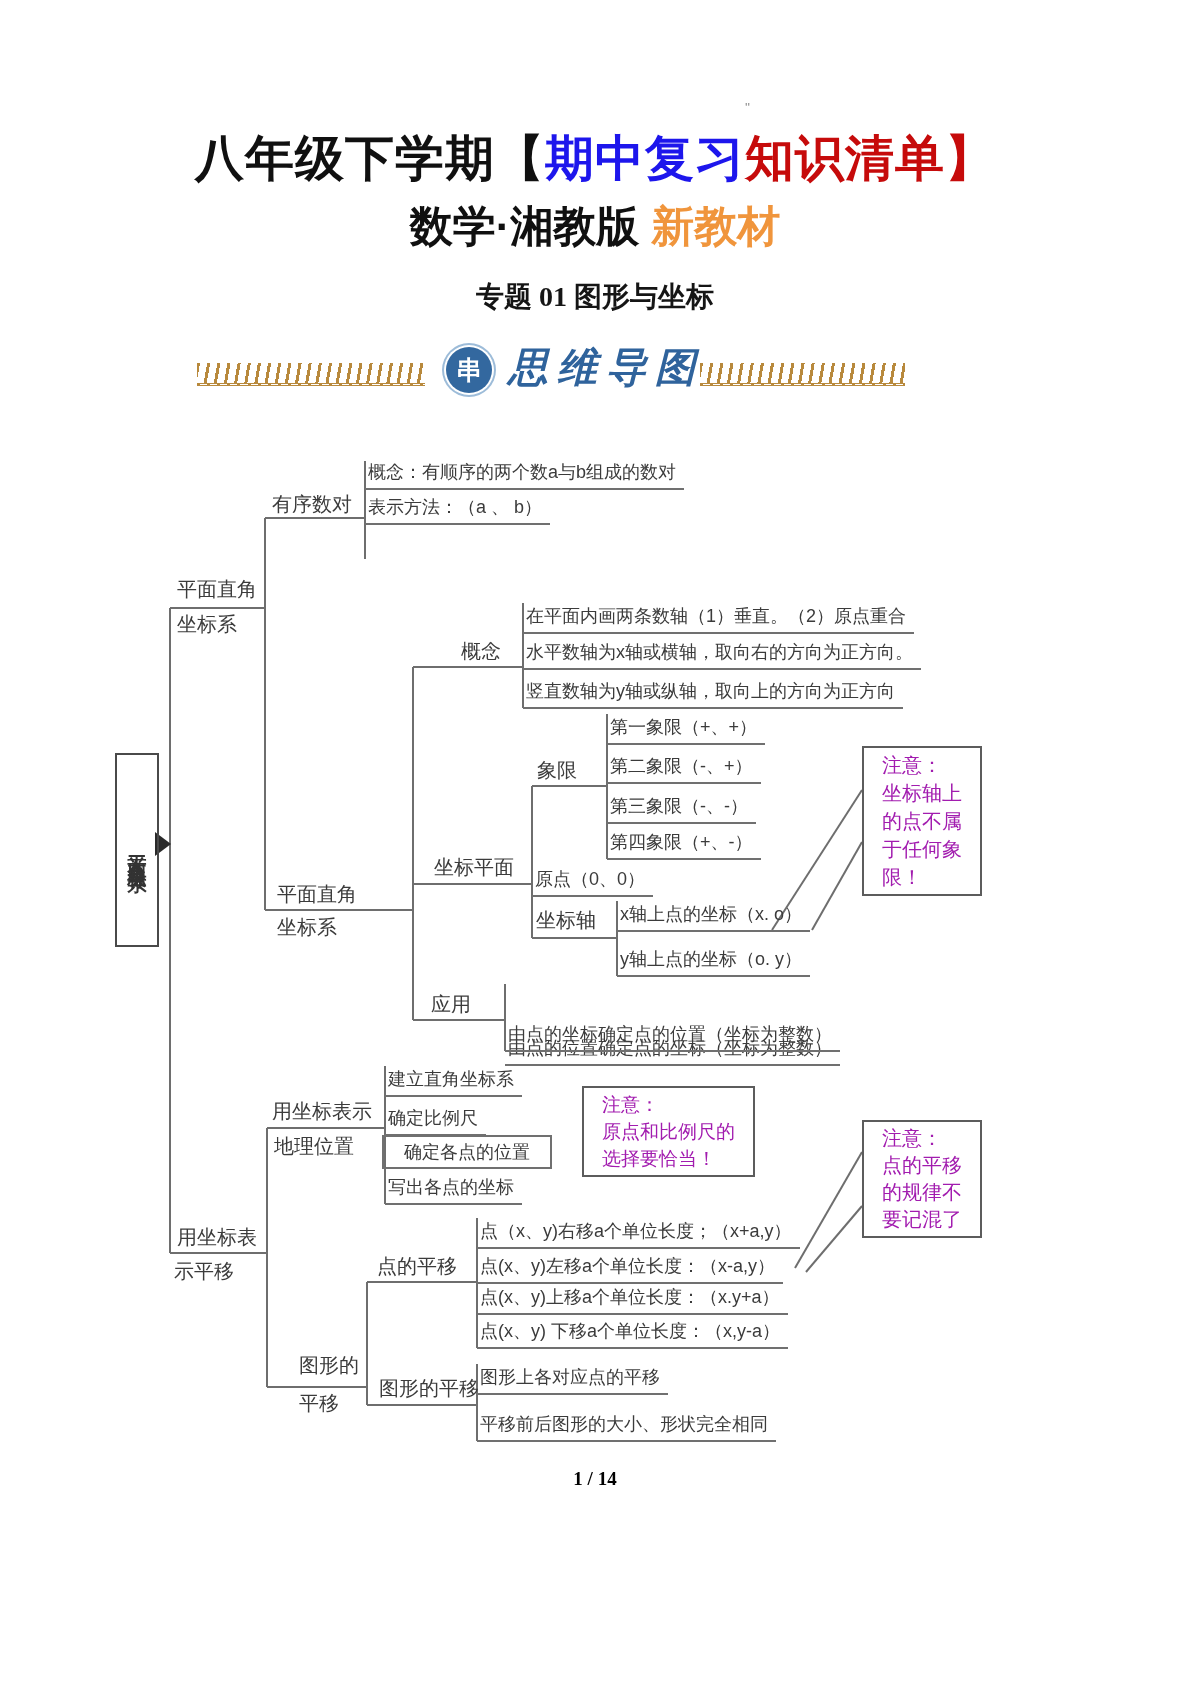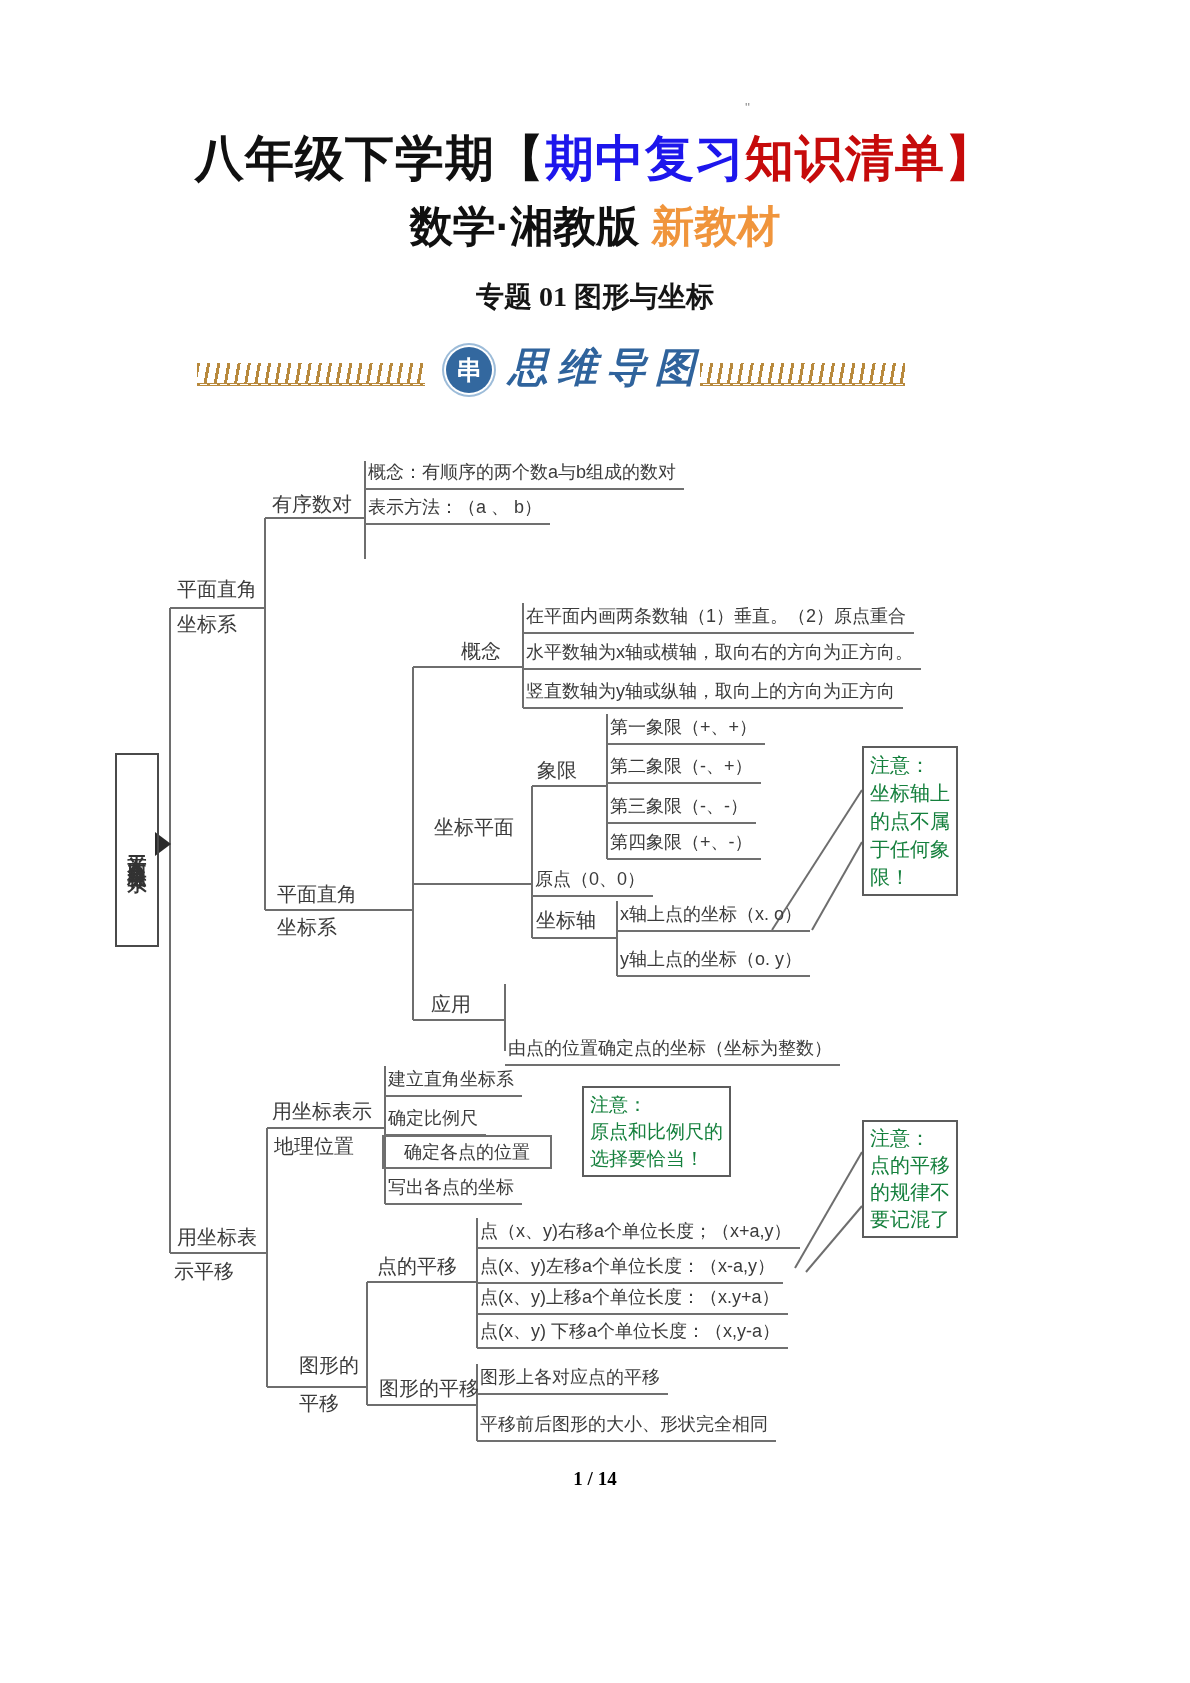--- a/index.html
+++ b/index.html
@@ -27,21 +27,21 @@
          text-align:center;box-shadow:0 0 0 2px #fff,0 0 0 4px #9dbcd9;}
   .banner-title{position:absolute;left:508px;top:340px;font-family:"Liberation Serif",serif;
          font-style:italic;font-weight:900;font-size:40px;color:#2f639c;letter-spacing:9px;white-space:nowrap;}
   
   .overlay{position:absolute;left:0;top:0;}
   .leaf{position:absolute;font-size:18px;line-height:26px;color:#3b3b3b;
         border-bottom:2px solid #707070;padding:0 8px 3px 3px;white-space:nowrap;}
   .leafbox{position:absolute;font-size:18px;line-height:26px;color:#3b3b3b;
         border:2px solid #707070;padding:2px 20px;white-space:nowrap;}
   .nl{position:absolute;font-size:20px;line-height:26px;color:#3b3b3b;white-space:nowrap;}
-  .note{position:absolute;border:2px solid #5c5c5c;color:#15803d;padding:3px 6px;
+  .note{position:absolute;border:2px solid #5c5c5c;color:#a21caf;padding:3px 18px;
         font-size:19px;line-height:27px;}
   .rootbox{position:absolute;left:115px;top:753px;width:40px;height:190px;
         border:2px solid #4a4a4a;display:flex;align-items:center;justify-content:center;}
   .rootbox span{writing-mode:vertical-rl;font-size:19px;font-weight:bold;
         letter-spacing:3px;color:#333;}
   .footer{position:absolute;top:1468px;left:45px;width:1100px;text-align:center;
         font-family:"Liberation Serif",serif;font-weight:bold;font-size:19px;color:#000000;}
 </style>
 </head>
 <body>
@@ -107,33 +107,34 @@
   <div class="leaf" style="left:365px;top:494px;">表示方法：（a 、 b）</div>
 
   <div class="nl" style="left:277px;top:881px;">平面直角</div>
   <div class="nl" style="left:277px;top:914px;">坐标系</div>
 
   <div class="nl" style="left:461px;top:638px;">概念</div>
   <div class="leaf" style="left:523px;top:603px;">在平面内画两条数轴（1）垂直。（2）原点重合</div>
   <div class="leaf" style="left:523px;top:639px;">水平数轴为x轴或横轴，取向右的方向为正方向。</div>
   <div class="leaf" style="left:523px;top:678px;">竖直数轴为y轴或纵轴，取向上的方向为正方向</div>
 
-  <div class="nl" style="left:434px;top:814px;">坐标平面</div>
+  <div class="nl" style="left:434px;top:854px;">坐标平面</div>
   <div class="nl" style="left:537px;top:757px;">象限</div>
   <div class="leaf" style="left:607px;top:714px;">第一象限（+、+）</div>
   <div class="leaf" style="left:607px;top:753px;">第二象限（-、+）</div>
   <div class="leaf" style="left:607px;top:793px;">第三象限（-、-）</div>
   <div class="leaf" style="left:607px;top:829px;">第四象限（+、-）</div>
   <div class="leaf" style="left:532px;top:866px;">原点（0、0）</div>
   <div class="nl" style="left:536px;top:907px;">坐标轴</div>
   <div class="leaf" style="left:617px;top:901px;">x轴上点的坐标（x. o）</div>
   <div class="leaf" style="left:617px;top:946px;">y轴上点的坐标（o. y）</div>
 
   <div class="nl" style="left:431px;top:991px;">应用</div>
   <div class="leaf" style="left:505px;top:1035px;">由点的位置确定点的坐标（坐标为整数）</div>
+  <div class="leaf" style="left:505px;top:1021px;">由点的坐标确定点的位置（坐标为整数）</div>
 
   <div class="note" style="left:862px;top:746px;font-size:20px;line-height:28px;">
     <div>注意：</div>
     <div>坐标轴上</div>
     <div>的点不属</div>
     <div>于任何象</div>
     <div>限！</div>
   </div>
 
   <div class="nl" style="left:177px;top:1224px;">用坐标表</div>

